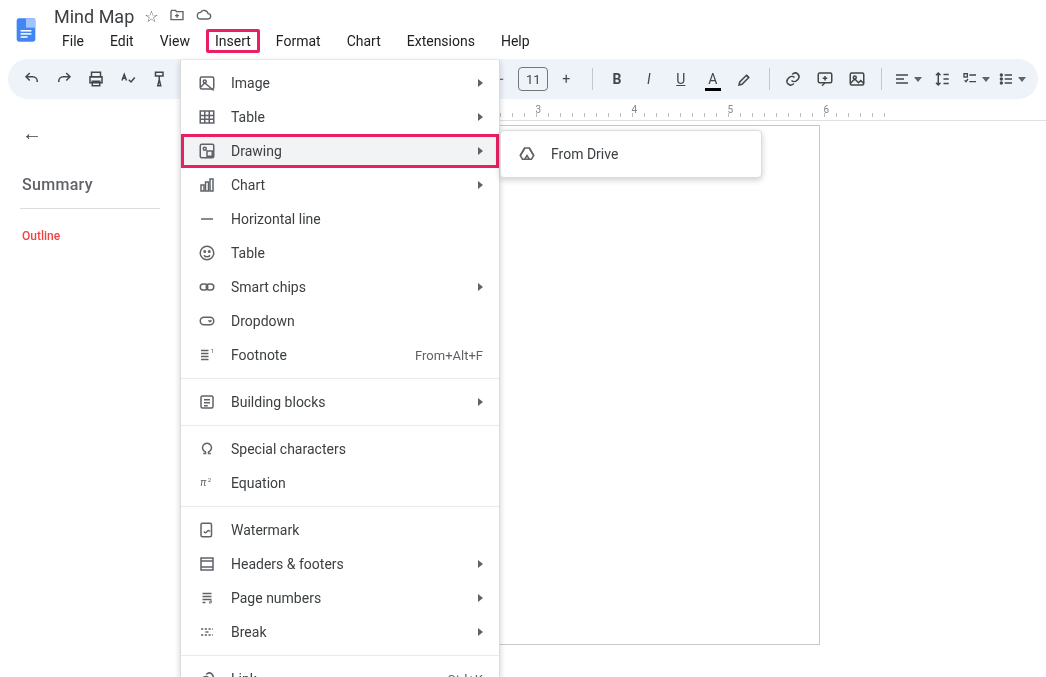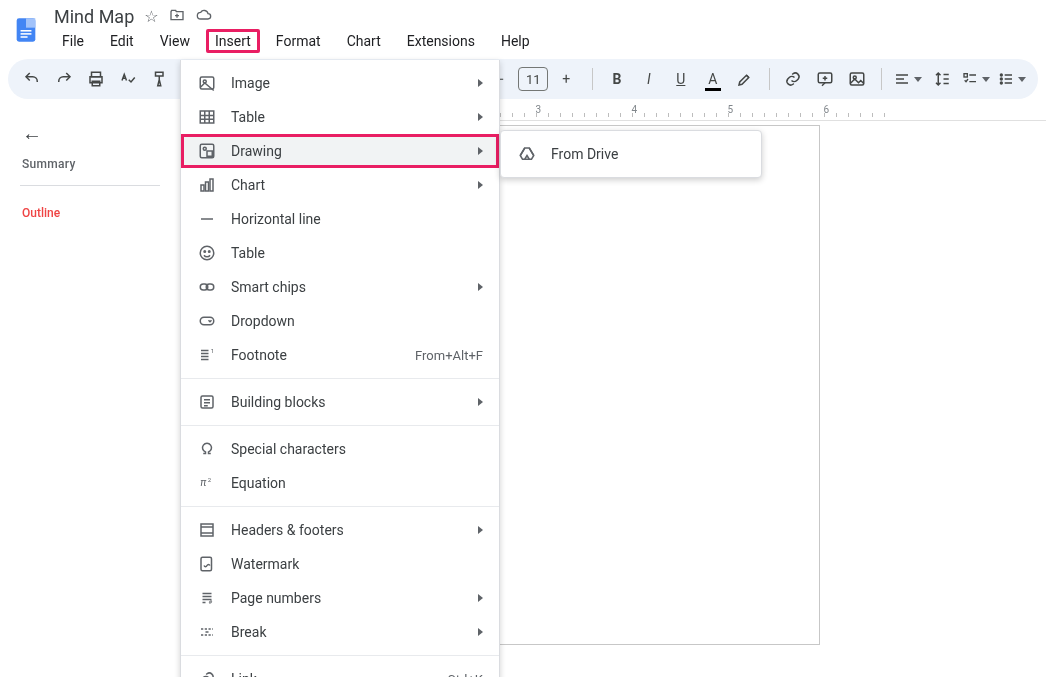--- a/index.html
+++ b/index.html
@@ -147,21 +147,21 @@
     margin-top: 6px;
   }
   .outline-panel {
     width: 180px;
     padding: 16px 12px 0 22px;
     color: #5f6368;
     font-size: 13px;
   }
   .outline-panel .back-arrow { font-size: 20px; color: #3c4043; cursor:pointer; }
   .outline-panel .summary-hdr {
-    margin-top: 12px; font-weight: 500; font-size: 12px; letter-spacing: .3px;
+    margin-top: 30px; font-weight: 500; font-size: 16px; letter-spacing: .3px;
     color: #5f6368;
   }
   .outline-panel hr {
     border: none; border-top: 1px solid #dadce0; margin: 14px 0 20px -2px; width: 140px;
   }
   .outline-panel .outline-hdr {
     font-weight: 500; font-size: 12px; color:#ef4444;
   }
   .outline-panel .outline-hint {
     margin-top: 14px; font-style: italic; color: #80868b; font-size: 12.5px; line-height: 1.45;
@@ -518,39 +518,39 @@
           <text x="3" y="16" font-size="14" fill="#5f6368" font-style="italic">π</text>
           <text x="13" y="10" font-size="8" fill="#5f6368">2</text>
         </svg>
       </span>
       <span class="lbl">Equation</span>
     </div>
     <div class="mdiv"></div>
     <div class="mrow">
       <span class="icon">
         <svg width="18" height="18" viewBox="0 0 24 24" fill="none" stroke="#5f6368" stroke-width="2">
+          <rect x="4" y="3" width="14" height="18" rx="2"></rect>
+          <path d="M8 14c1 2 3 2 4 0s3-2 4 0"></path>
+        </svg>
+      </span>
+      <span class="lbl">Watermark</span>
+    </div>
+    <div class="mrow">
+      <span class="icon">
+        <svg width="18" height="18" viewBox="0 0 24 24" fill="none" stroke="#5f6368" stroke-width="2">
           <rect x="4" y="4" width="16" height="16"></rect>
           <path d="M4 8h16M4 16h16"></path>
         </svg>
       </span>
       <span class="lbl">Headers &amp; footers</span>
       <span class="sub-arrow"></span>
     </div>
     <div class="mrow">
       <span class="icon">
         <svg width="18" height="18" viewBox="0 0 24 24" fill="none" stroke="#5f6368" stroke-width="2">
-          <rect x="4" y="3" width="14" height="18" rx="2"></rect>
-          <path d="M8 14c1 2 3 2 4 0s3-2 4 0"></path>
-        </svg>
-      </span>
-      <span class="lbl">Watermark</span>
-    </div>
-    <div class="mrow">
-      <span class="icon">
-        <svg width="18" height="18" viewBox="0 0 24 24" fill="none" stroke="#5f6368" stroke-width="2">
           <path d="M6 6h12M6 10h12M6 14h12M6 18h4"></path>
           <text x="14" y="20" font-size="8" fill="#5f6368" stroke="none">#</text>
         </svg>
       </span>
       <span class="lbl">Page numbers</span>
       <span class="sub-arrow"></span>
     </div>
     <div class="mrow">
       <span class="icon">
         <svg width="18" height="18" viewBox="0 0 24 24" fill="none" stroke="#5f6368" stroke-width="2">

